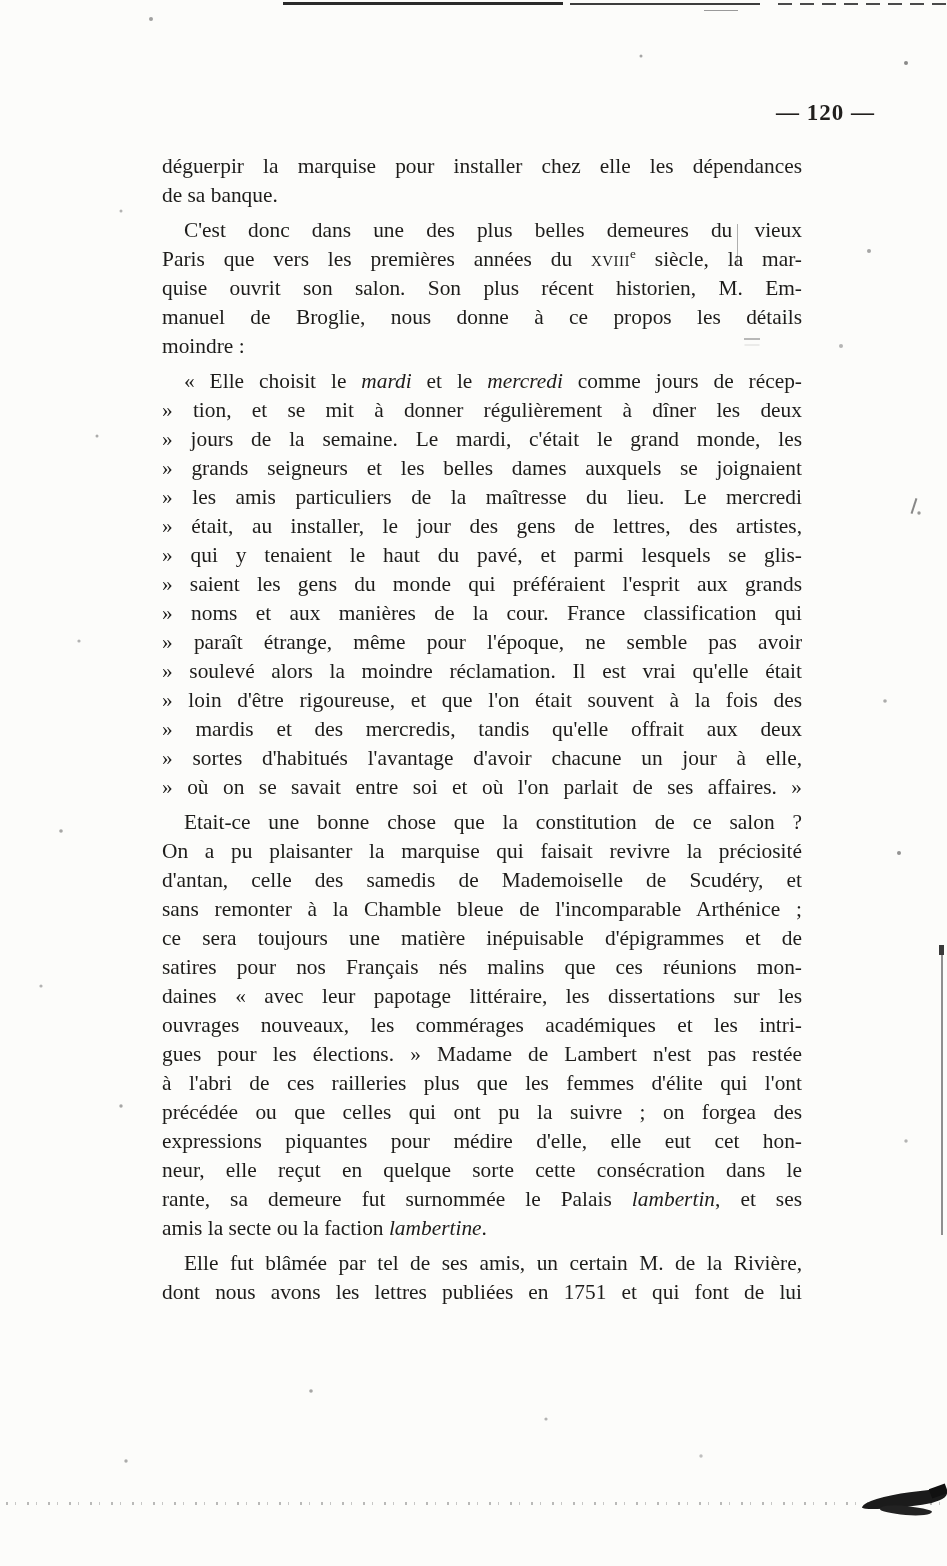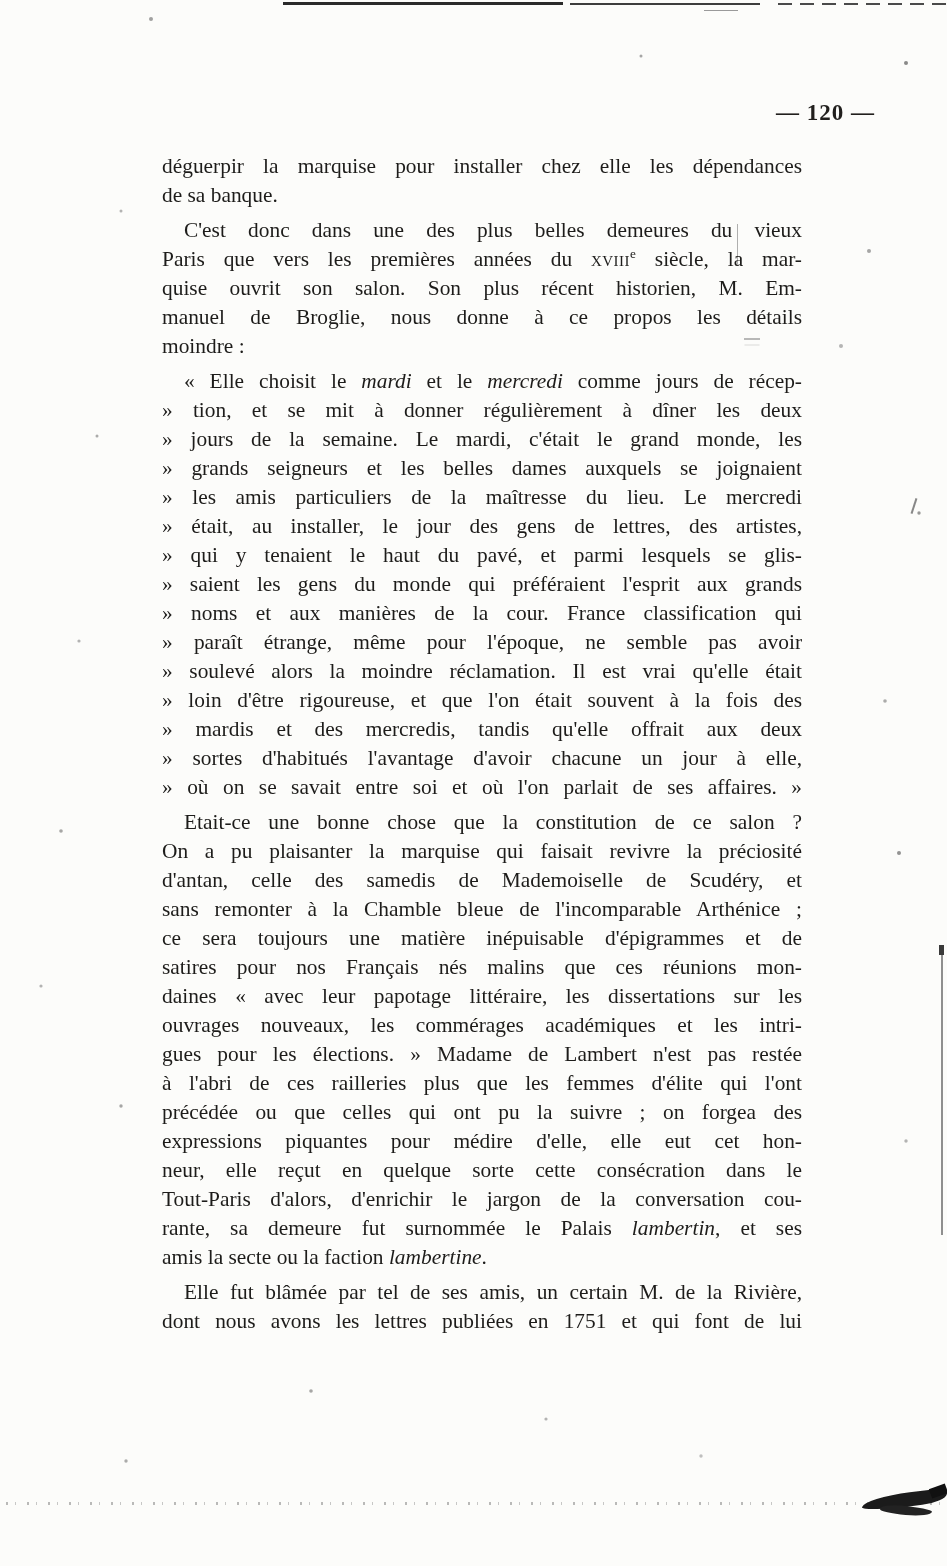--- a/index.html
+++ b/index.html
@@ -155,21 +155,20 @@
         <div class="bodyline">sans remonter à la Chamble bleue de l'incomparable Arthénice ;</div>
         <div class="bodyline">ce sera toujours une matière inépuisable d'épigrammes et de</div>
         <div class="bodyline">satires pour nos Français nés malins que ces réunions mon-</div>
         <div class="bodyline">daines « avec leur papotage littéraire, les dissertations sur les</div>
         <div class="bodyline">ouvrages nouveaux, les commérages académiques et les intri-</div>
         <div class="bodyline">gues pour les élections. » Madame de Lambert n'est pas restée</div>
         <div class="bodyline">à l'abri de ces railleries plus que les femmes d'élite qui l'ont</div>
         <div class="bodyline">précédée ou que celles qui ont pu la suivre ; on forgea des</div>
         <div class="bodyline">expressions piquantes pour médire d'elle, elle eut cet hon-</div>
         <div class="bodyline">neur, elle reçut en quelque sorte cette consécration dans le</div>
-        <div class="bodyline">Tout-Paris d'alors, d'enrichir le jargon de la conversation cou-</div>
         <div class="bodyline">rante, sa demeure fut surnommée le Palais <i>lambertin</i>, et ses</div>
         <div class="bodyline no-stretch">amis la secte ou la faction <i>lambertine</i>.</div>
       </div>
       <div class="block para">
         <div class="bodyline indent">Elle fut blâmée par tel de ses amis, un certain M. de la Rivière,</div>
         <div class="bodyline">dont nous avons les lettres publiées en 1751 et qui font de lui</div>
       </div>
     </div>
 
   <div class="footer">Source nutrisco-patrimoine.lehavre.fr / Bibliothèque nationale de France</div>

